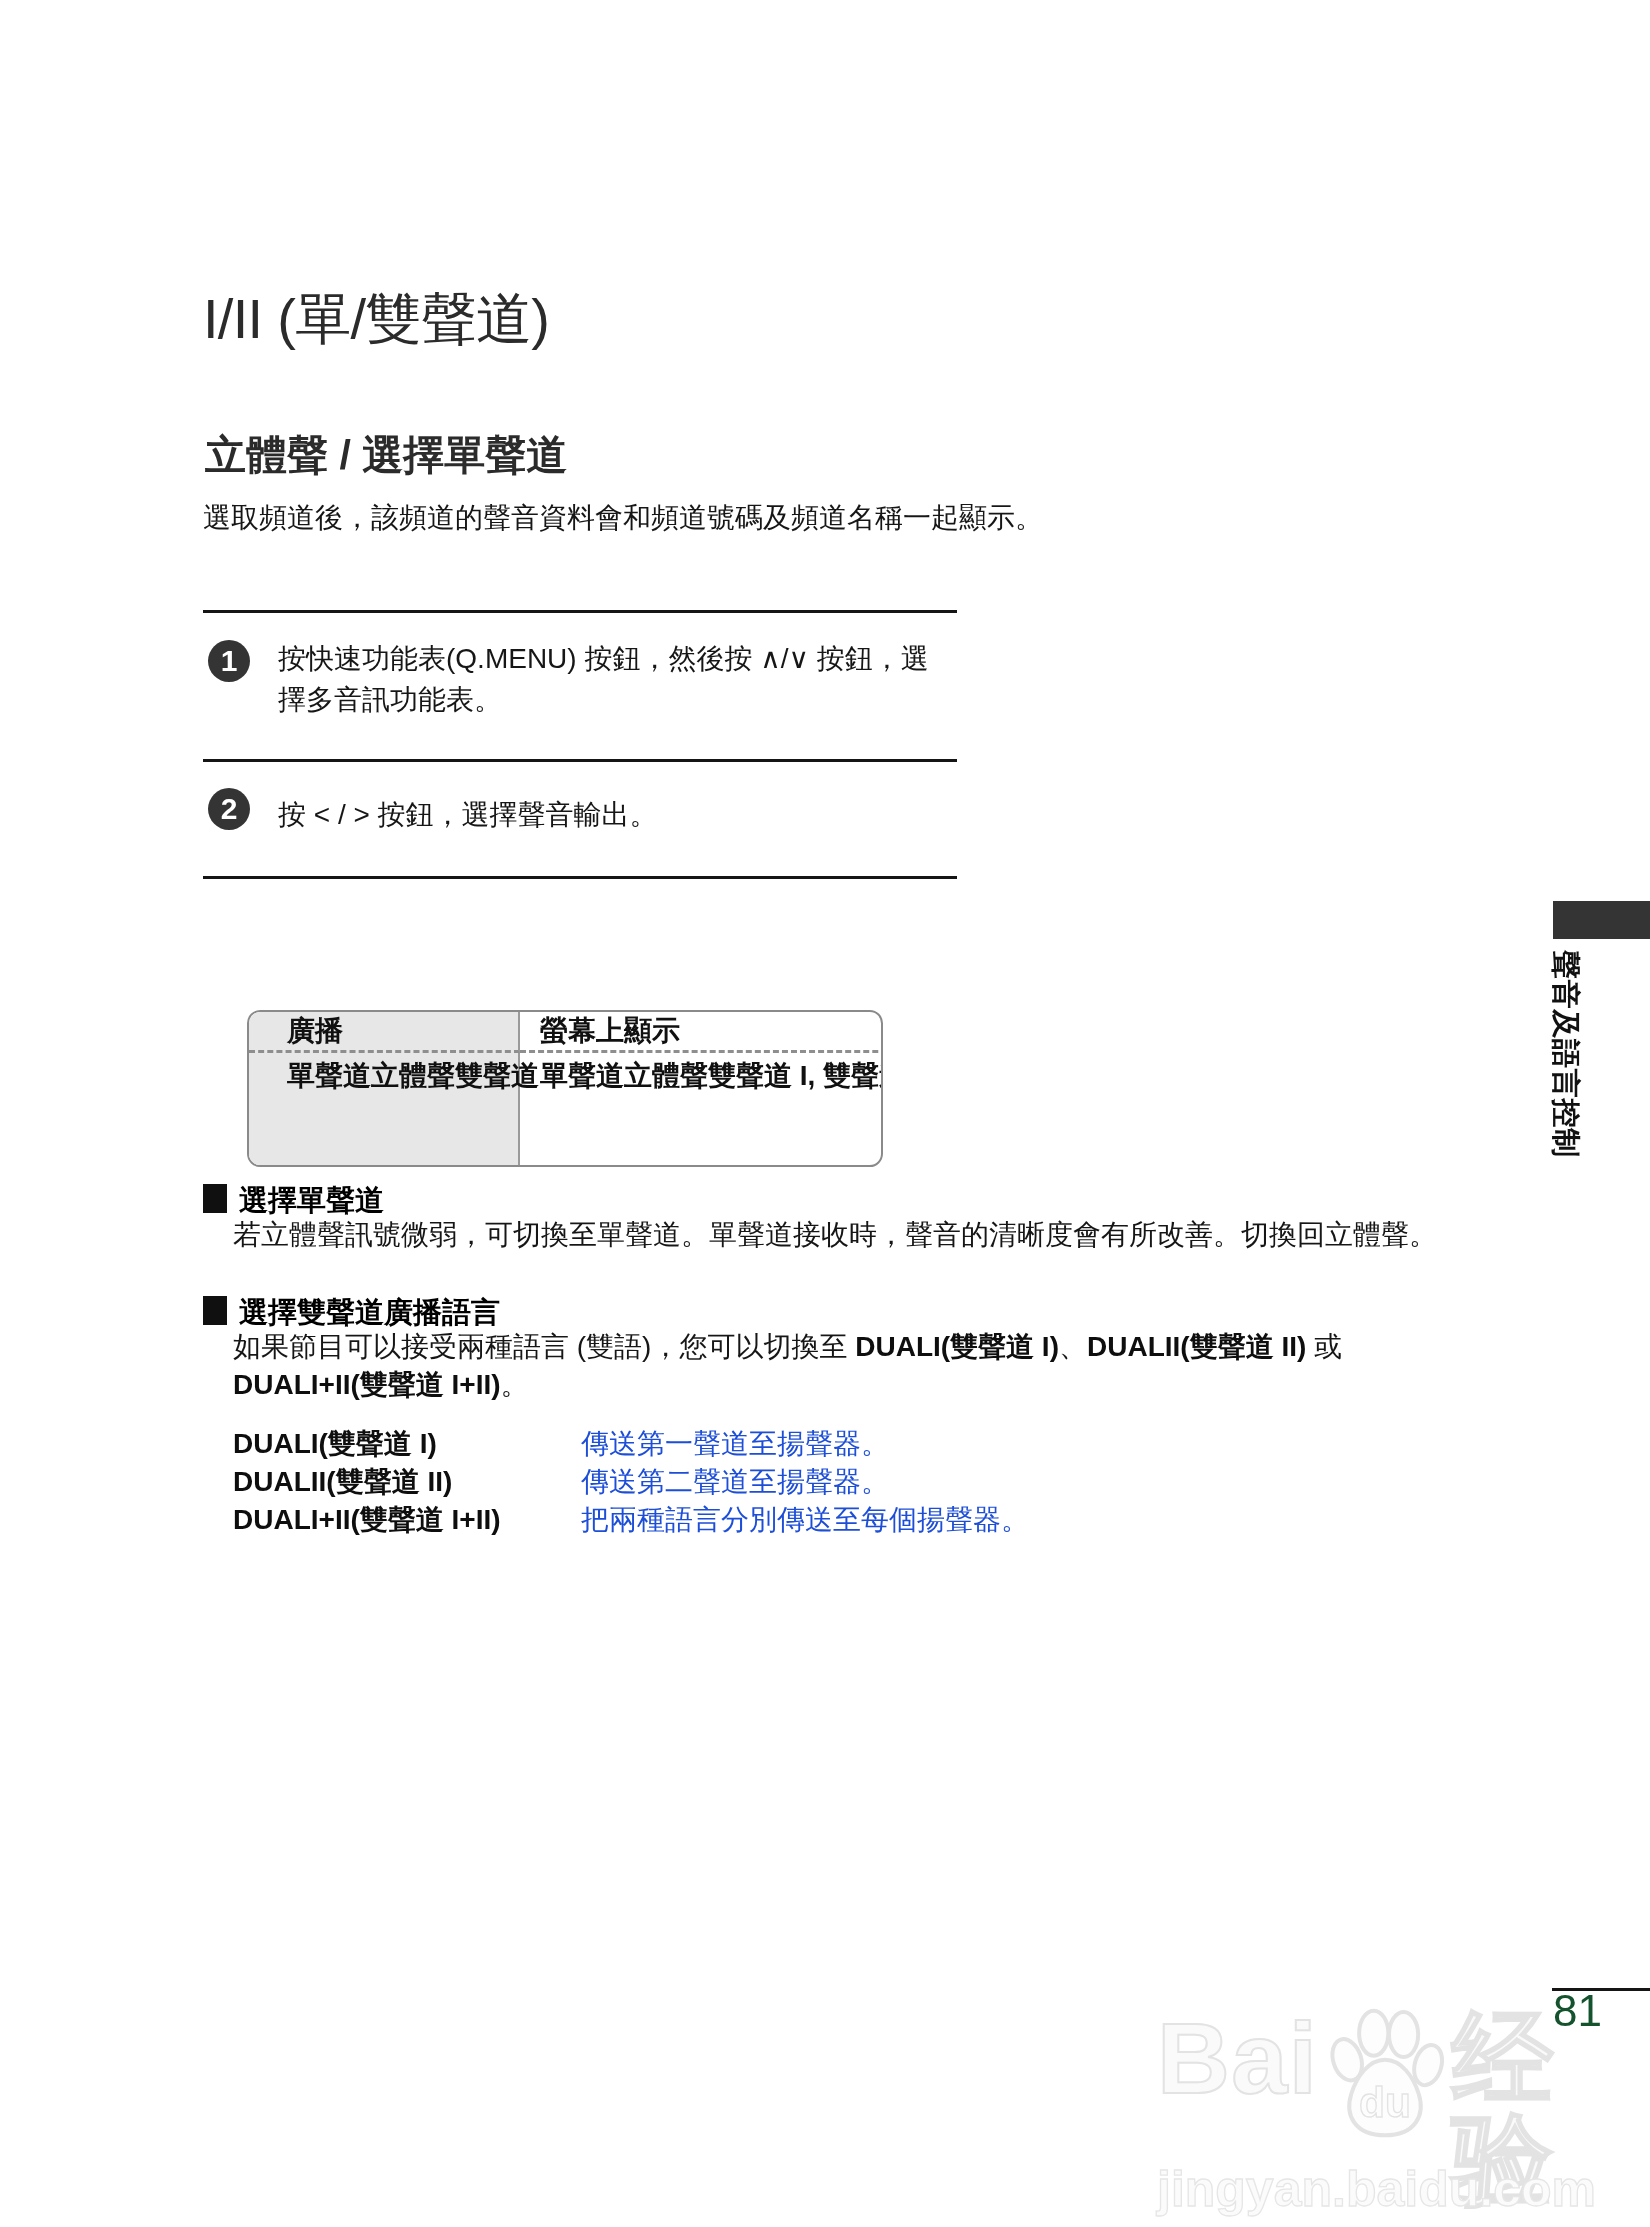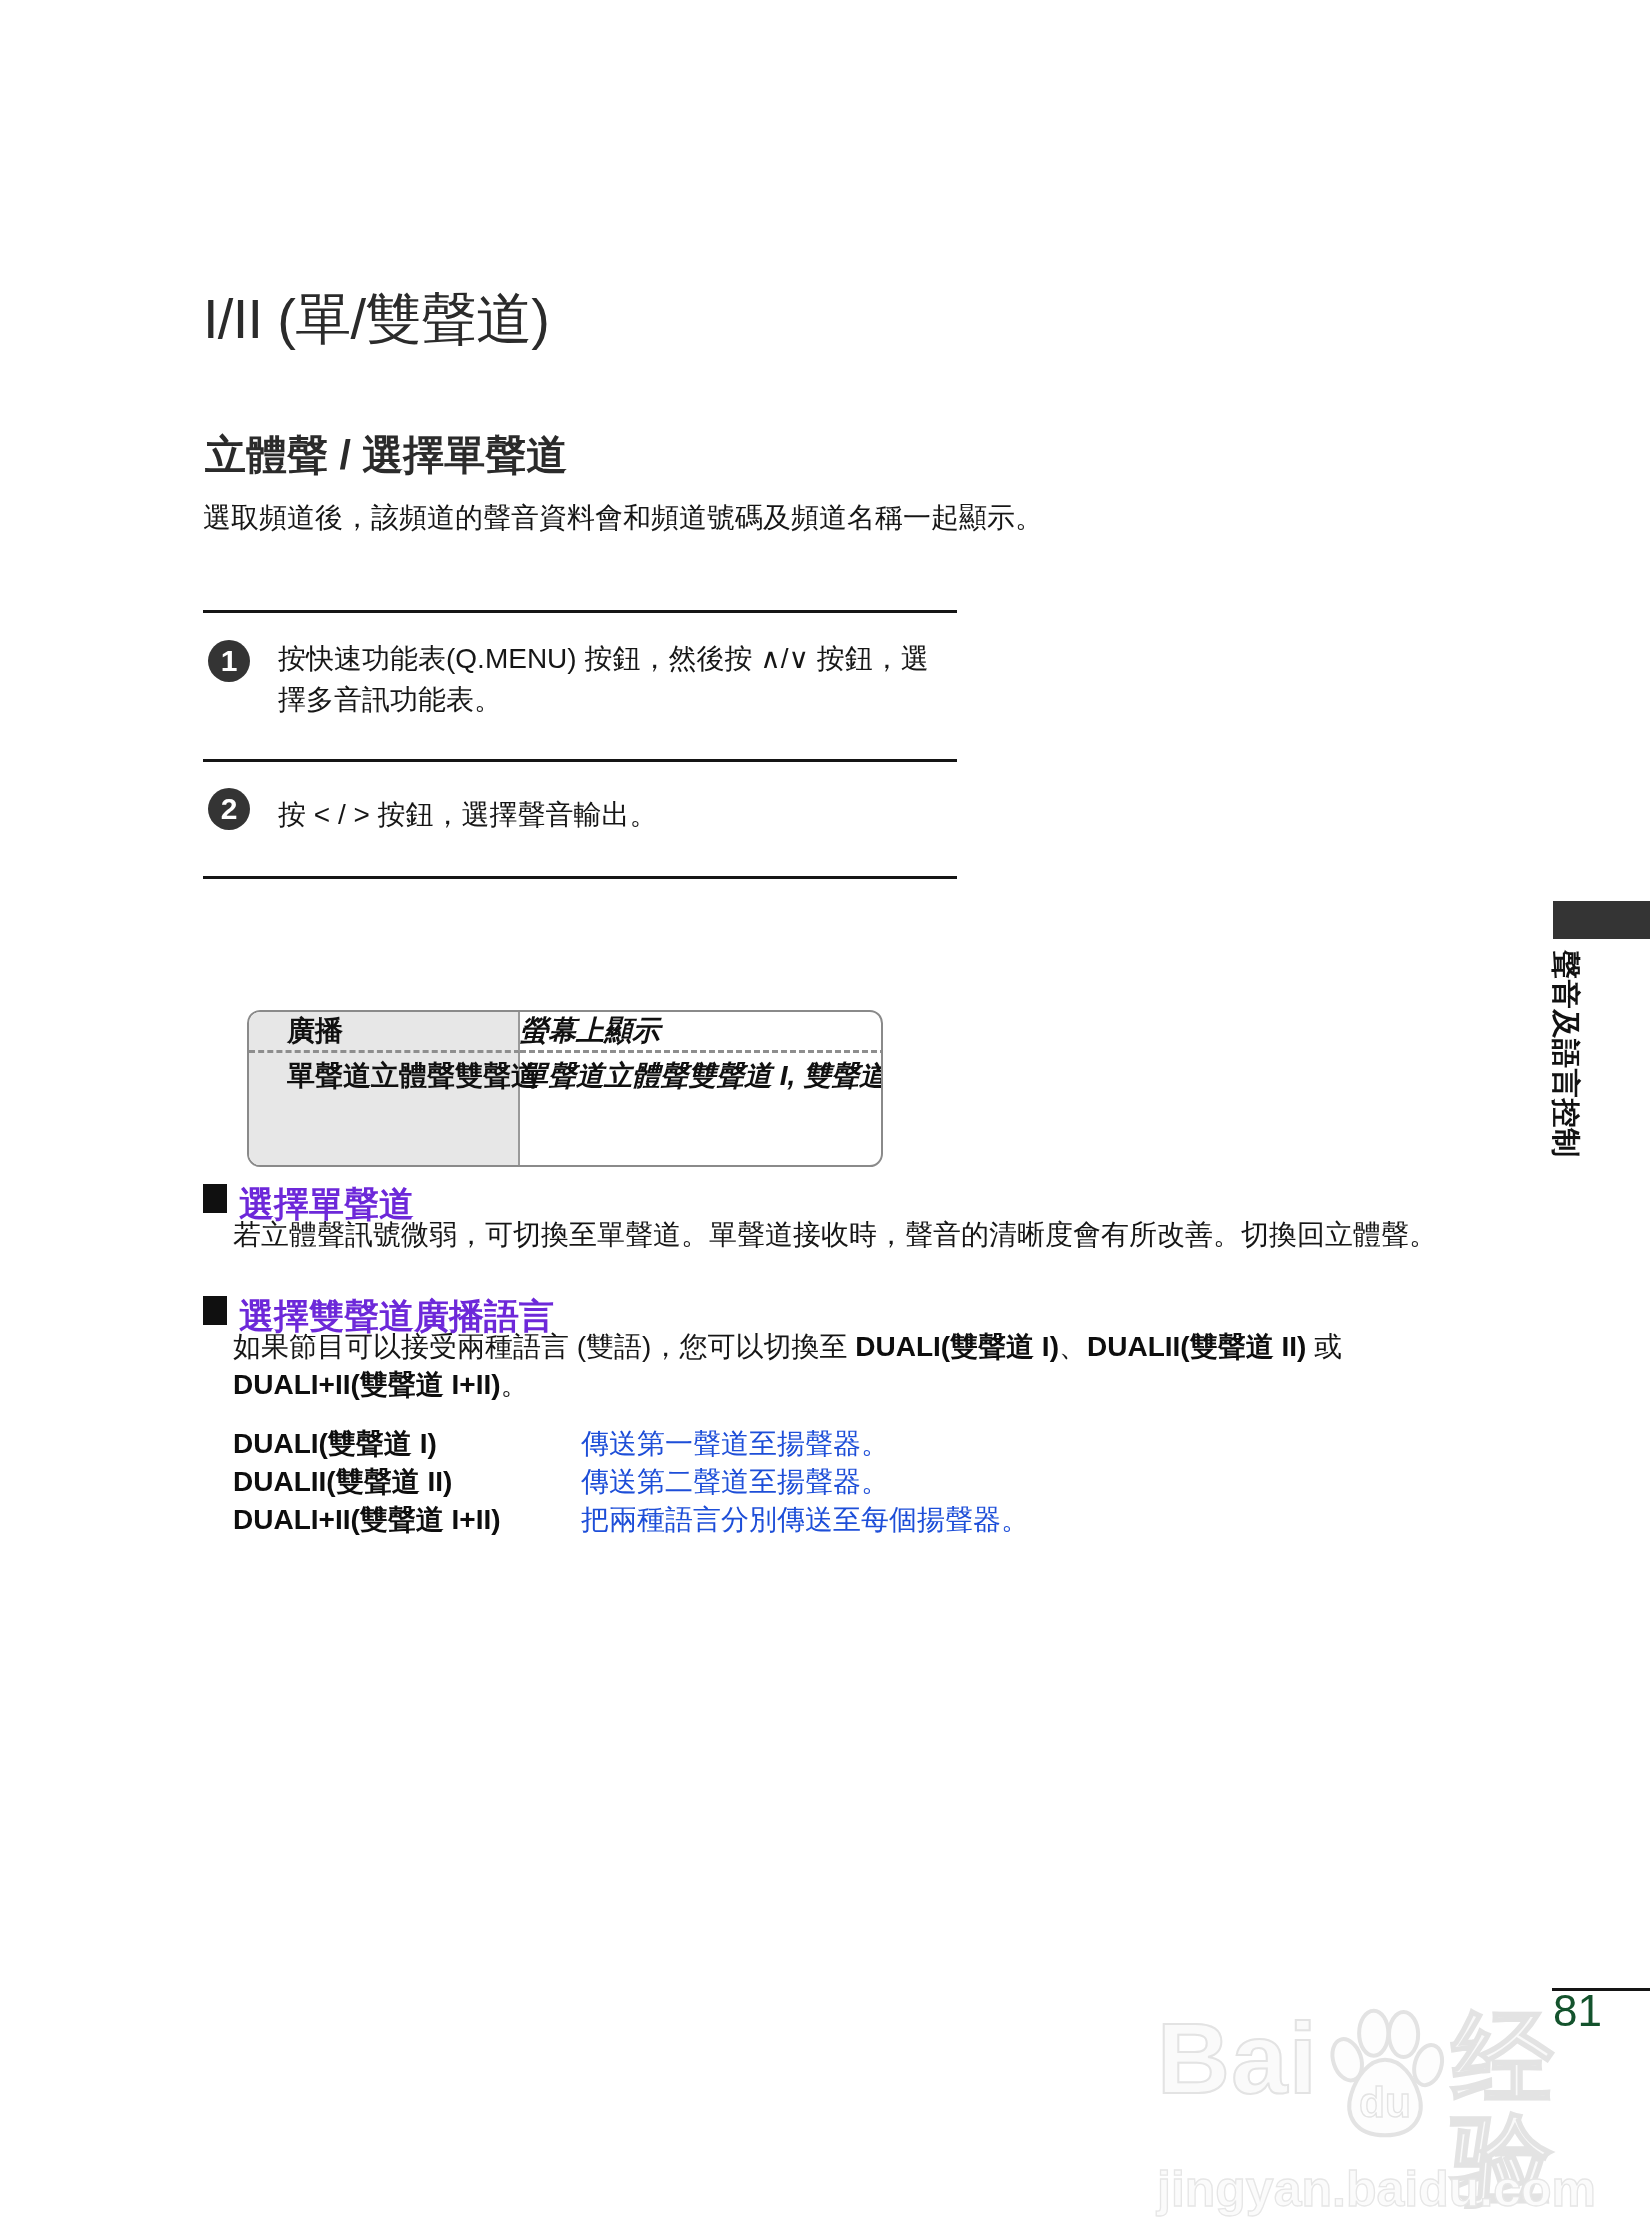--- a/index.html
+++ b/index.html
@@ -40,25 +40,25 @@
     left:247px;top:1010px;width:636px;height:157px;
     border:2.6px solid #8a8a8a;border-radius:13.2px;background:#ffffff;
     box-sizing:border-box;overflow:hidden;
     display:grid;grid-template-columns:271px 1fr;grid-template-rows:41px 1fr;
     font-size:28px;font-weight:bold;color:#101010;
   }
   .t-left{background:#e7e7e7;border-right:2px solid #9a9a9a;}
   .t-head{border-bottom:3.3px dashed #8e8e8e;}
   .t-cell{display:flex;align-items:center;box-sizing:border-box;}
   .t-pad-l{padding-left:38px;}
-  .t-pad-r{font-style:italic;}
+  .t-pad-r{padding-left:20px;}
   .t-body-col{display:flex;flex-direction:row;justify-content:space-evenly;padding-top:4px;padding-bottom:6.6px;}
   .t-row{white-space:nowrap;}
 
-  .section-head{font-size:35px;font-weight:bold;color:#6d28d9;white-space:nowrap;}
+  .section-head{font-size:29px;font-weight:bold;color:#000000;white-space:nowrap;}
   .bullet{width:24px;height:29px;background:#101010;display:inline-block;}
   .bullet1{left:203px;top:1184px;}
   .bullet2{left:203px;top:1296px;}
   .sec1-head{left:239px;top:1181px;}
   .sec2-head{left:239px;top:1293px;}
   .sec-body{font-size:28px;color:#161616;line-height:38px;white-space:nowrap;}
   .sec1-body{left:233px;top:1216px;}
   .sec2-body1{left:233px;top:1328px;}
   .sec2-body2{left:233px;top:1366px;}
   .b{font-weight:bold;color:#0e0e0e;}

